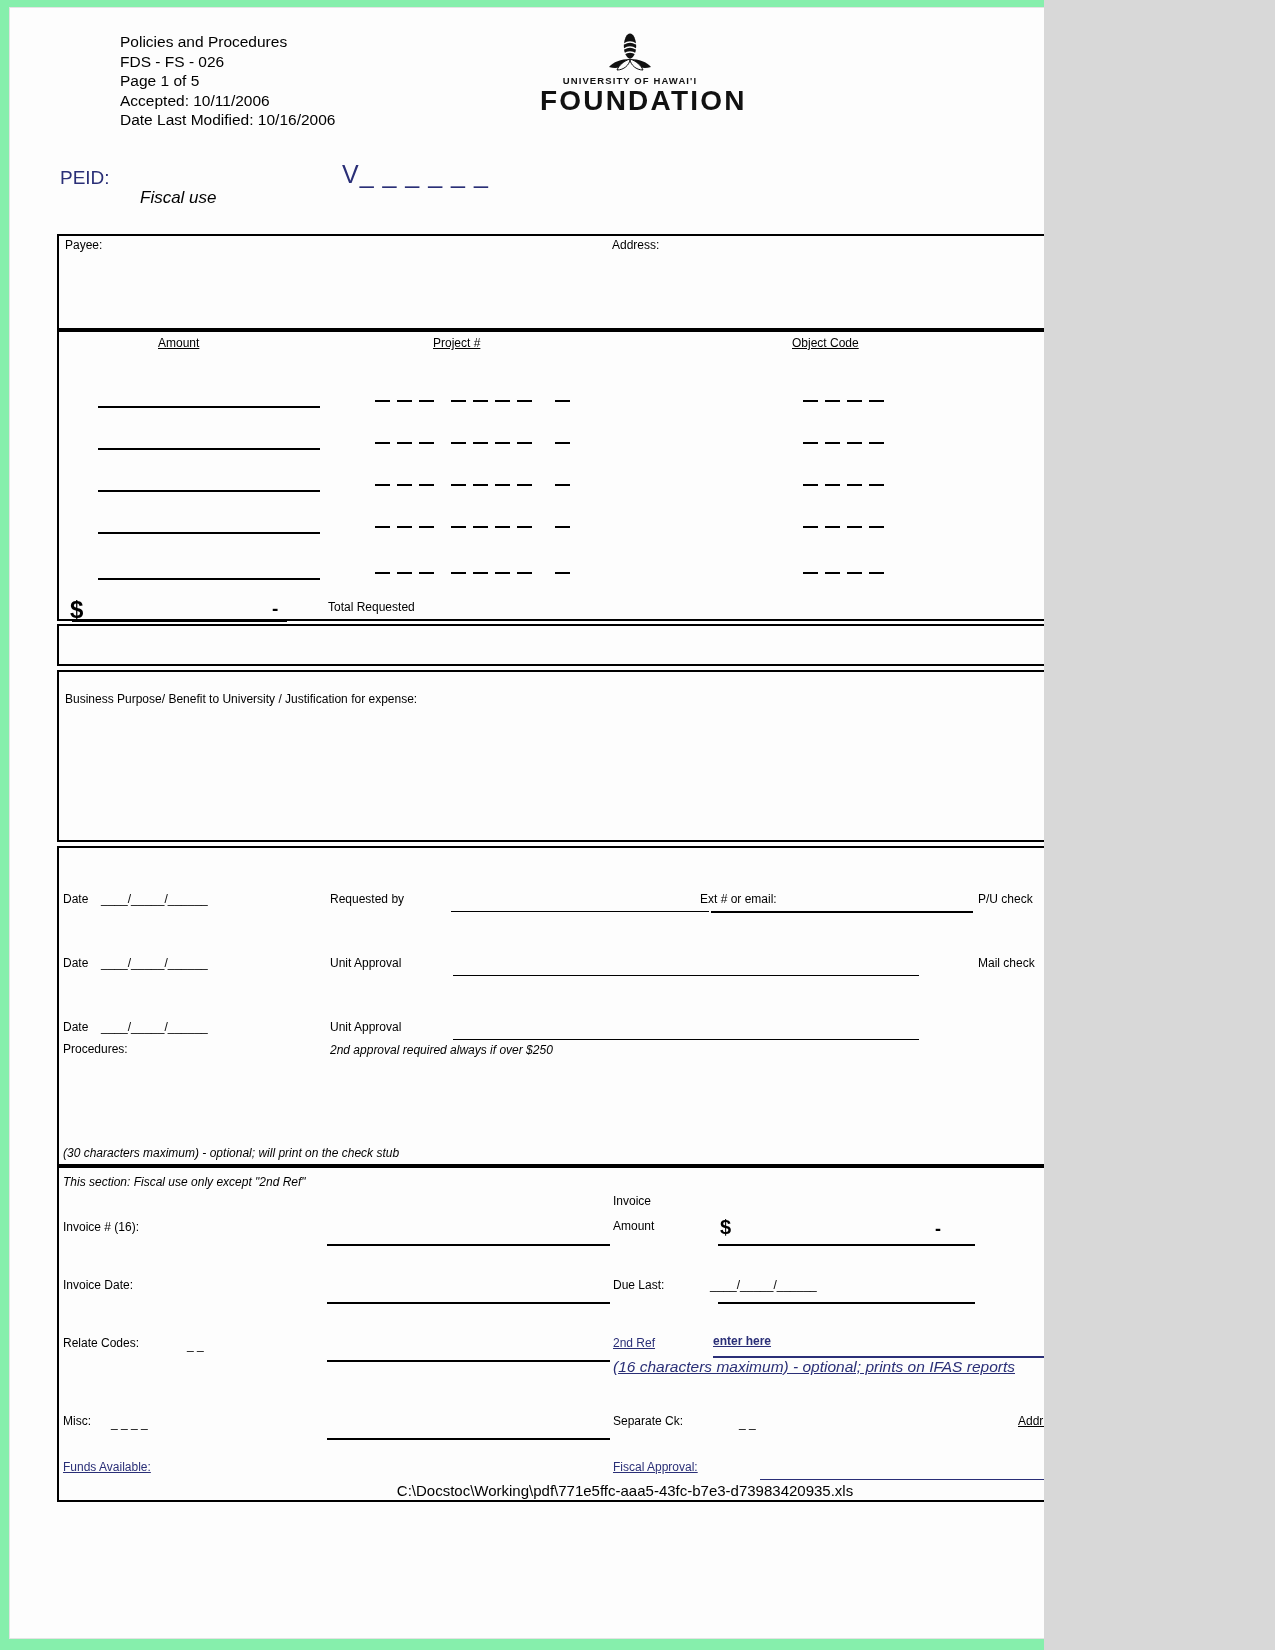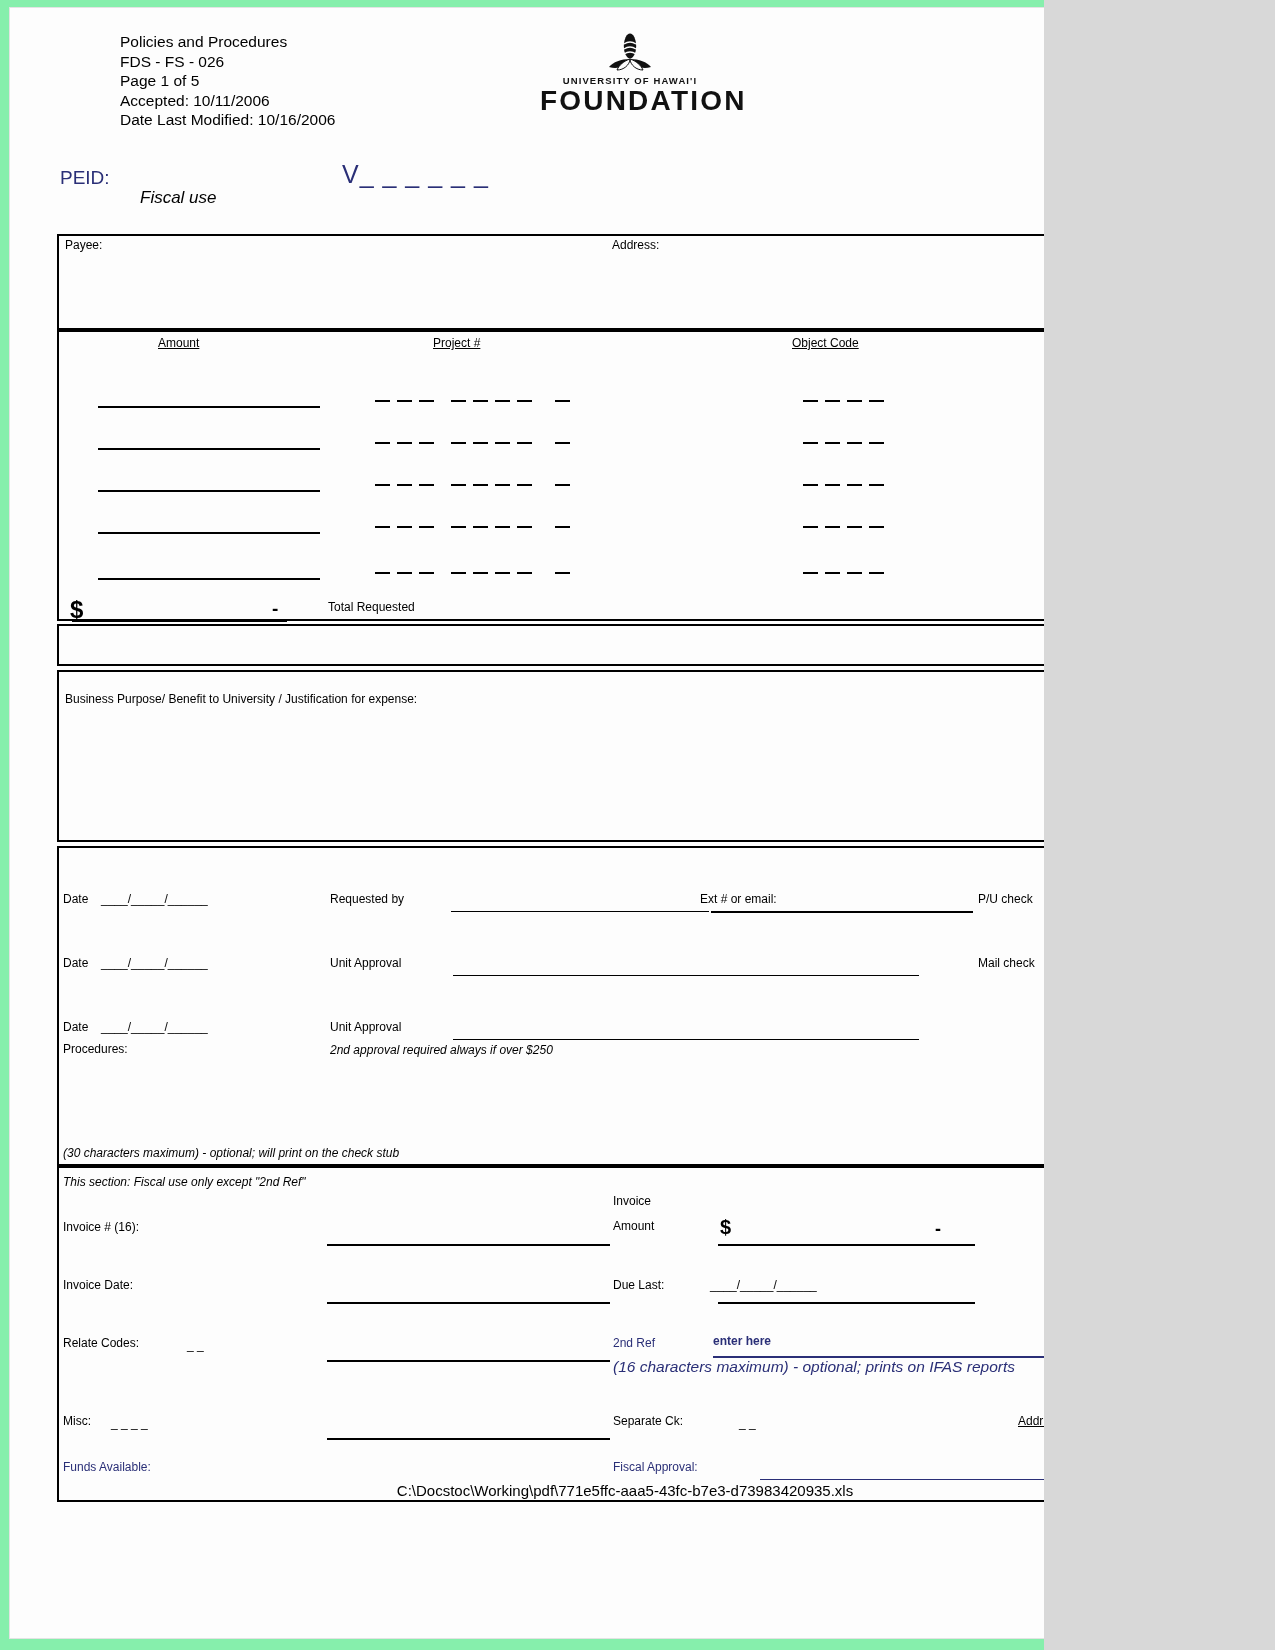--- a/index.html
+++ b/index.html
@@ -108,21 +108,21 @@
     border: 2px solid #000;
     box-sizing: border-box;
     background: transparent;
   }
   .lbl {
     position: absolute;
     font-size: 12px;
     color: #000;
     white-space: pre;
   }
-  .lbl-blue { color: #2a2f77; }
+  .lbl-blue { color: #2a2f77; text-decoration: underline; }
   .ital { font-style: italic; }
   .bold { font-weight: bold; }
   .under { text-decoration: underline; }
 
   .rule {
     position: absolute;
     background: #000;
     height: 2px;
   }
   .rule-thin { height: 1px; }

